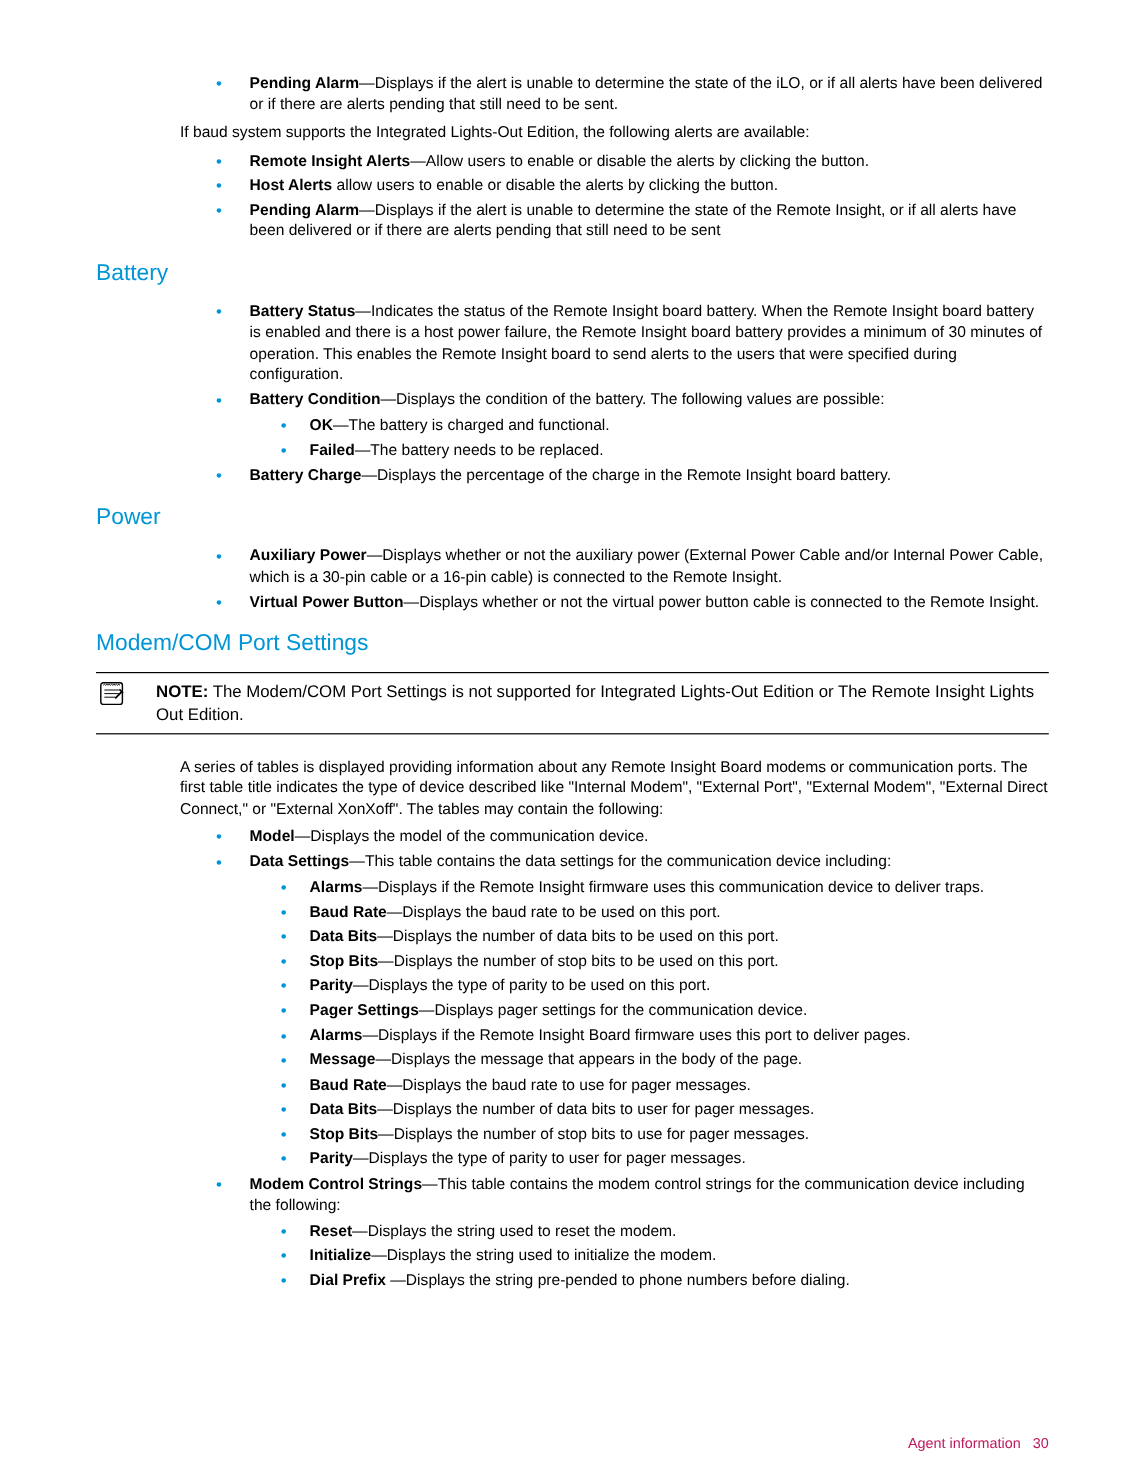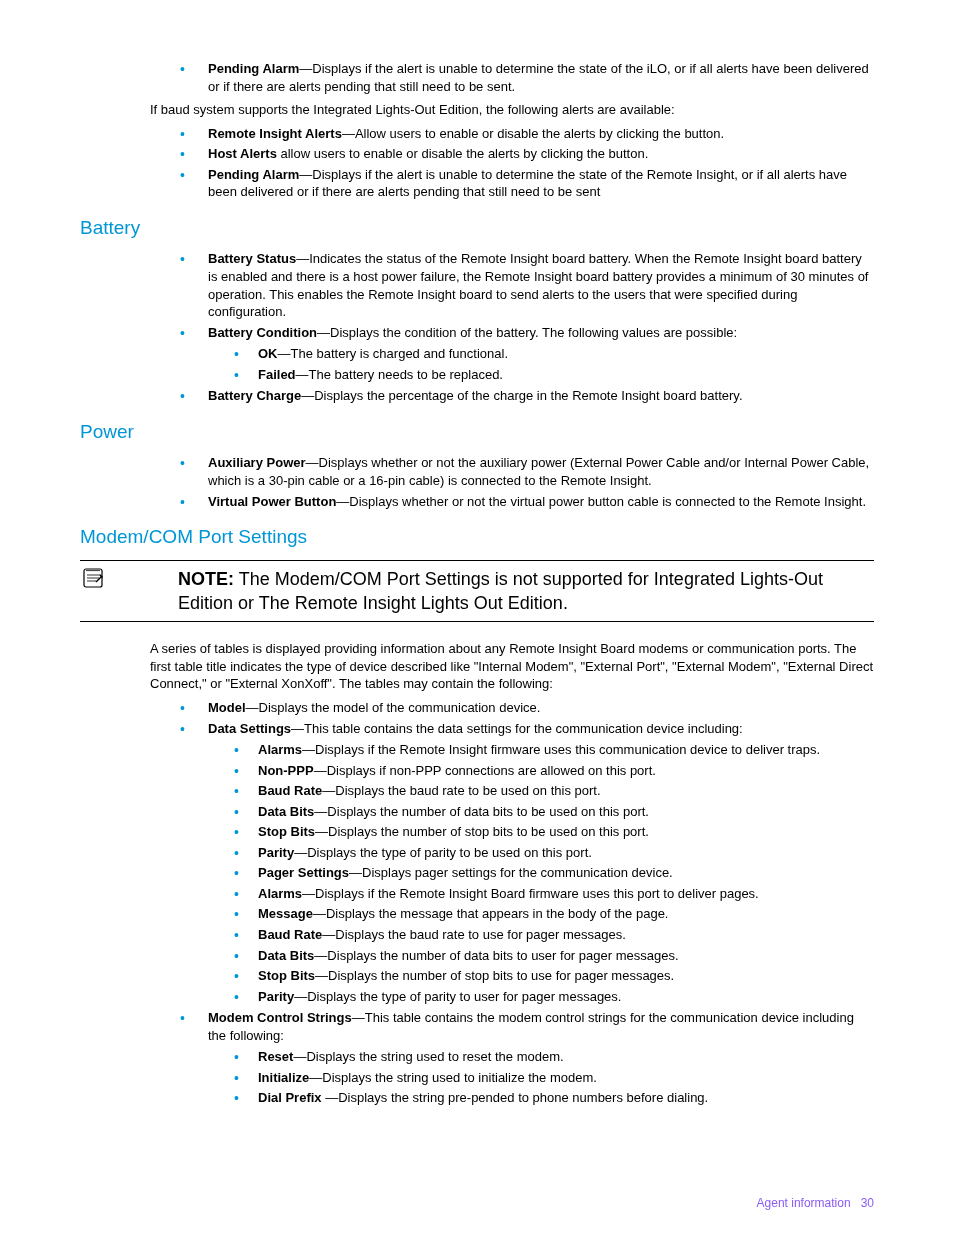--- a/index.html
+++ b/index.html
@@ -62,30 +62,29 @@
   .note-icon {
     width: 48px;
     flex: 0 0 48px;
     display: flex;
     align-items: flex-start;
     justify-content: flex-start;
     padding-left: 2px;
   }
   .note-text {
     flex: 1;
-    font-size: 18px;
+    font-size: 14px;
     line-height: 1.35;
-    margin-left: 48px;
   }
   .footer {
     position: fixed;
     bottom: 24px;
     right: 80px;
     font-size: 12px;
-    color: #8b5cf6;
+    color: #be185d;
   }
 </style>
 </head>
 <body>
 
 <div class="content">
   <ul class="bullets">
     <li><span class="bold">Pending Alarm</span><span>—Displays if the alert is unable to determine the state of the iLO, or if all alerts have been delivered or if there are alerts pending that still need to be sent.</span></li>
   </ul>
   <p class="body">If baud system supports the Integrated Lights-Out Edition, the following alerts are available:</p>
@@ -138,21 +137,20 @@
   <hr class="note-rule">
 </div>
 
 <div class="content">
   <p class="body">A series of tables is displayed providing information about any Remote Insight Board modems or communication ports. The first table title indicates the type of device described like "Internal Modem", "External Port", "External Modem", "External Direct Connect," or "External XonXoff". The tables may contain the following:</p>
   <ul class="bullets">
     <li><span class="bold">Model</span><span>—Displays the model of the communication device.</span></li>
     <li><span class="bold">Data Settings</span><span>—This table contains the data settings for the communication device including:</span>
       <ul class="bullets">
         <li><span class="bold">Alarms</span><span>—Displays if the Remote Insight firmware uses this communication device to deliver traps.</span></li>
-        <li><span class="bold">Non-PPP</span><span>—Displays if non-PPP connections are allowed on this port.</span></li>
         <li><span class="bold">Baud Rate</span><span>—Displays the baud rate to be used on this port.</span></li>
         <li><span class="bold">Data Bits</span><span>—Displays the number of data bits to be used on this port.</span></li>
         <li><span class="bold">Stop Bits</span><span>—Displays the number of stop bits to be used on this port.</span></li>
         <li><span class="bold">Parity</span><span>—Displays the type of parity to be used on this port.</span></li>
         <li><span class="bold">Pager Settings</span><span>—Displays pager settings for the communication device.</span></li>
         <li><span class="bold">Alarms</span><span>—Displays if the Remote Insight Board firmware uses this port to deliver pages.</span></li>
         <li><span class="bold">Message</span><span>—Displays the message that appears in the body of the page.</span></li>
         <li><span class="bold">Baud Rate</span><span>—Displays the baud rate to use for pager messages.</span></li>
         <li><span class="bold">Data Bits</span><span>—Displays the number of data bits to user for pager messages.</span></li>
         <li><span class="bold">Stop Bits</span><span>—Displays the number of stop bits to use for pager messages.</span></li>

